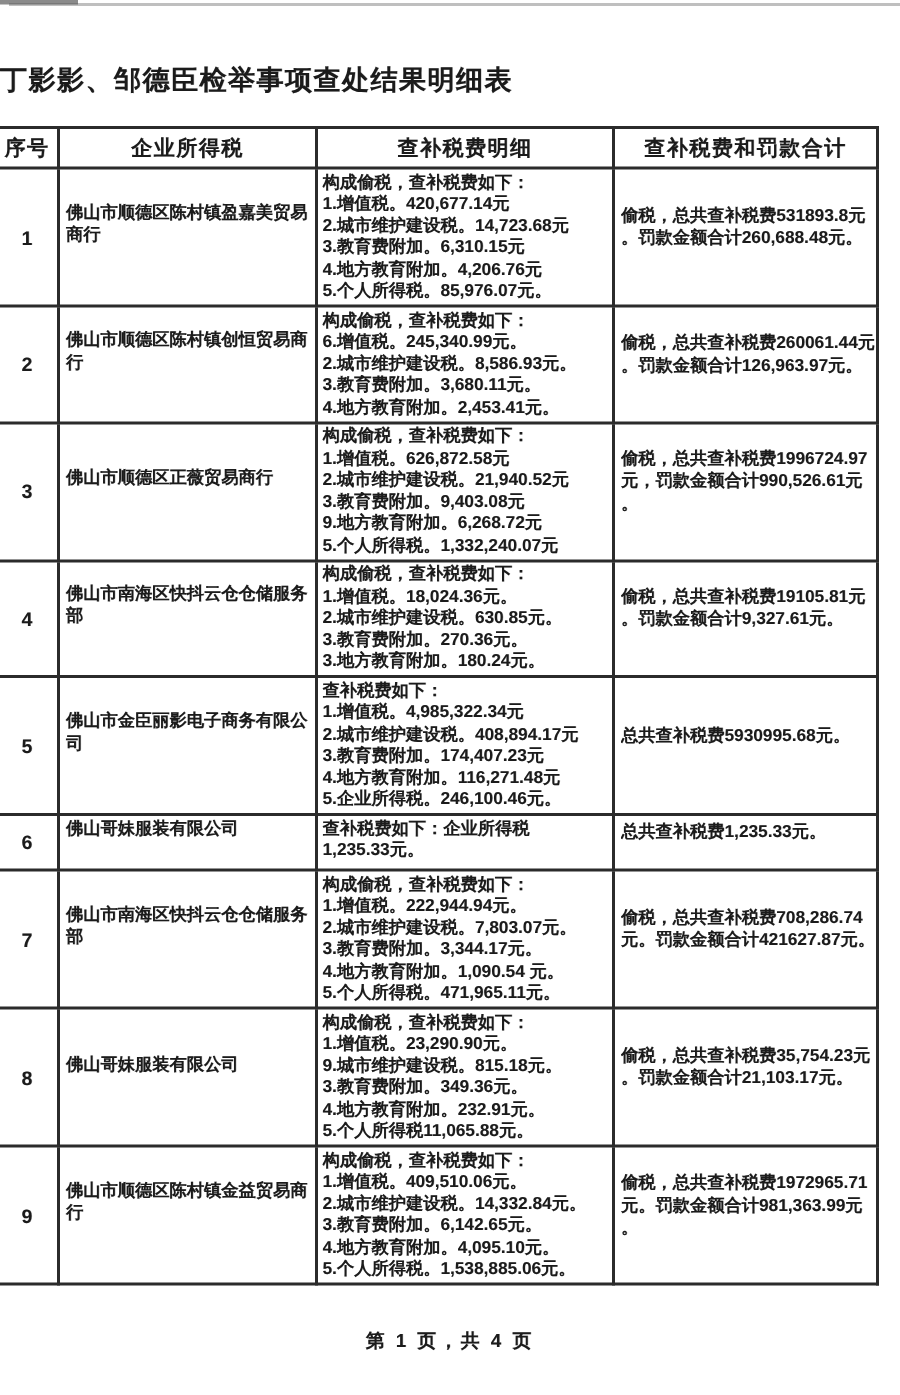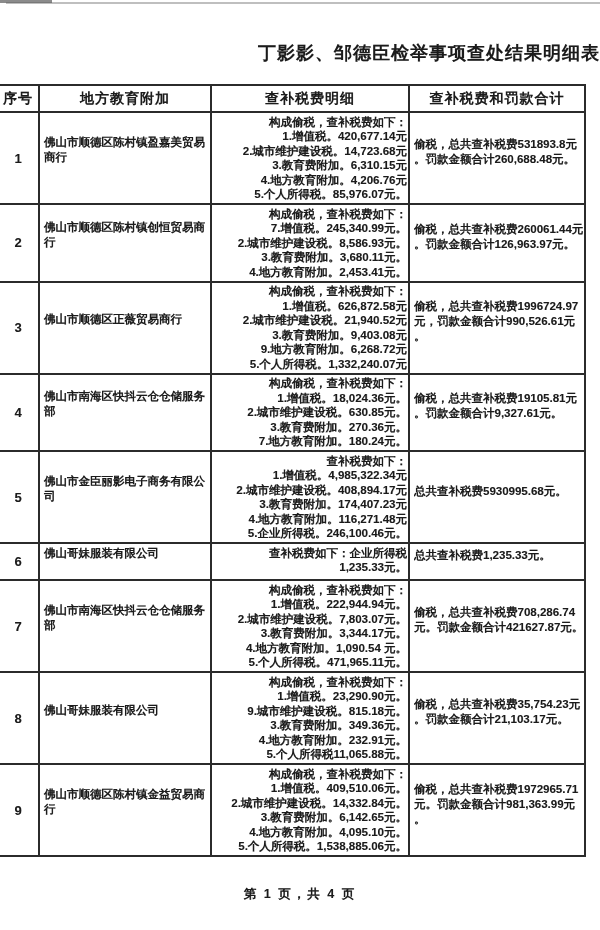--- a/index.html
+++ b/index.html
@@ -15,40 +15,40 @@
   .scan-top-line {
     position:absolute; top:2px; left:6px; width:594px; height:2px;
     background:#949494; opacity:.6;
   }
   .scan-top-blob {
     position:absolute; top:0px; left:0px; width:52px; height:3px;
     background:#5a5a5a; opacity:.7;
   }
   .title {
     position:absolute; top:41px; left:0; width:600px;
-    text-align:right; font-size:18px; font-weight:bold; letter-spacing:1px;
+    text-align:left; font-size:18px; font-weight:bold; letter-spacing:1px;
     white-space:nowrap;
   }
   table.result-table {
     position:absolute; top:84px; left:-4px;
     width:588px;
     border-collapse:collapse; table-layout:fixed;
     background:#fff;
   }
   th, td { border:2px solid #2b2b2b; }
   th {
     font-size:14px; font-weight:bold; letter-spacing:1px;
     height:23px; text-align:center; padding:1px 0;
     white-space:nowrap; overflow:hidden;
   }
   td { font-size:11.5px; font-weight:600; }
   td.c-no   { text-align:center; vertical-align:middle; font-size:13px; }
   td.c-name { vertical-align:middle; padding:2px 2px 18px 4px; line-height:15px; }
   td.c-detail { vertical-align:top; padding:1.5px 1px 1.5px 3px; }
-  td.c-detail .line { white-space:nowrap; overflow:hidden; line-height:14.5px;text-align:right; }
+  td.c-detail .line { white-space:nowrap; overflow:hidden; line-height:14.5px; }
   td.c-total { vertical-align:middle; padding:1px 1px 13px 4px;margin-top:12px; }
   td.c-total .line { white-space:nowrap; overflow:hidden; line-height:15px; }
   .footer {
     position:absolute; top:886px; left:0; width:600px;
     text-align:center; font-size:12.5px; letter-spacing:2px; font-weight:600;
   }
 </style>
 </head>
 <body>
 
@@ -60,21 +60,21 @@
 <table class="result-table">
   <colgroup>
     <col style="width:42px">
     <col style="width:172px">
     <col style="width:198px">
     <col style="width:176px">
   </colgroup>
   <thead>
     <tr>
       <th>序号</th>
-      <th>地方教育附加</th>
+      <th>企业所得税</th>
       <th>查补税费明细</th>
       <th>查补税费和罚款合计</th>
     </tr>
   </thead>
   <tbody>
   <tr>
     <td class="c-no"><span>1</span></td>
     <td class="c-name"><span>佛山市顺德区陈村镇盈嘉美贸易商行</span></td>
     <td class="c-detail">
           <div>
@@ -93,21 +93,21 @@
           </div>
         </td>
   </tr>
 
   <tr>
     <td class="c-no"><span>2</span></td>
     <td class="c-name"><span>佛山市顺德区陈村镇创恒贸易商行</span></td>
     <td class="c-detail">
           <div>
             <div class="line">构成偷税，查补税费如下：</div>
-            <div class="line">7.增值税。245,340.99元。</div>
+            <div class="line">6.增值税。245,340.99元。</div>
             <div class="line">2.城市维护建设税。8,586.93元。</div>
             <div class="line">3.教育费附加。3,680.11元。</div>
             <div class="line">4.地方教育附加。2,453.41元。</div>
           </div>
         </td>
     <td class="c-total">
           <div>
             <div class="line">偷税，总共查补税费260061.44元</div>
             <div class="line">。罚款金额合计126,963.97元。</div>
           </div>
@@ -138,21 +138,21 @@
 
   <tr>
     <td class="c-no"><span>4</span></td>
     <td class="c-name"><span>佛山市南海区快抖云仓仓储服务部</span></td>
     <td class="c-detail">
           <div>
             <div class="line">构成偷税，查补税费如下：</div>
             <div class="line">1.增值税。18,024.36元。</div>
             <div class="line">2.城市维护建设税。630.85元。</div>
             <div class="line">3.教育费附加。270.36元。</div>
-            <div class="line">7.地方教育附加。180.24元。</div>
+            <div class="line">3.地方教育附加。180.24元。</div>
           </div>
         </td>
     <td class="c-total">
           <div>
             <div class="line">偷税，总共查补税费19105.81元</div>
             <div class="line">。罚款金额合计9,327.61元。</div>
           </div>
         </td>
   </tr>
 

